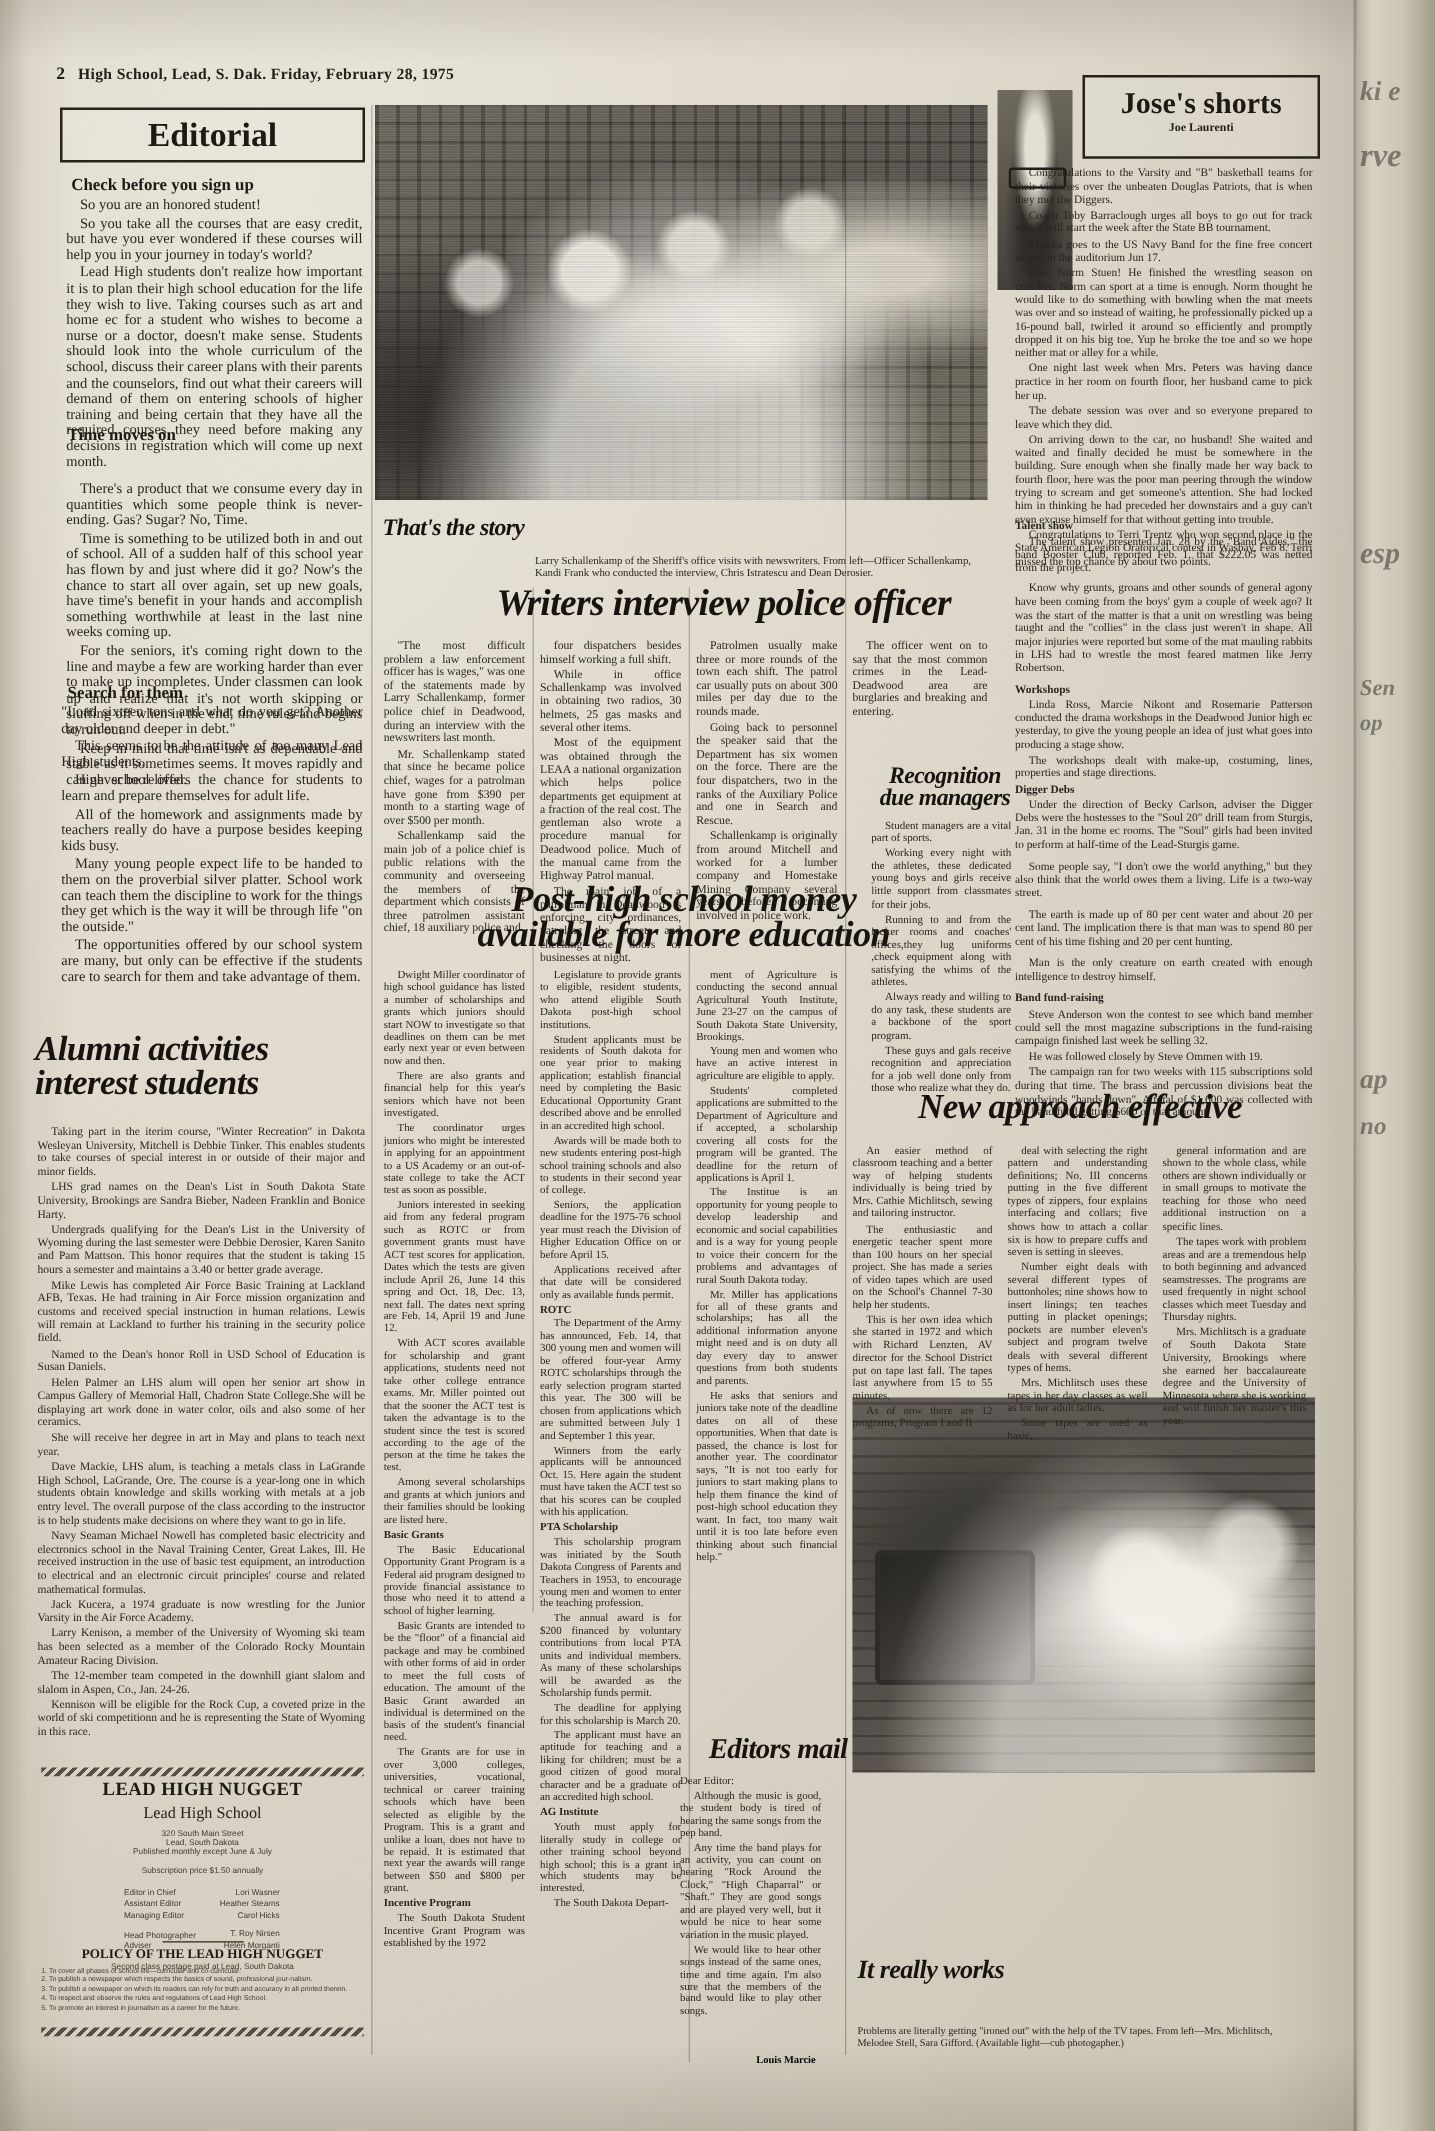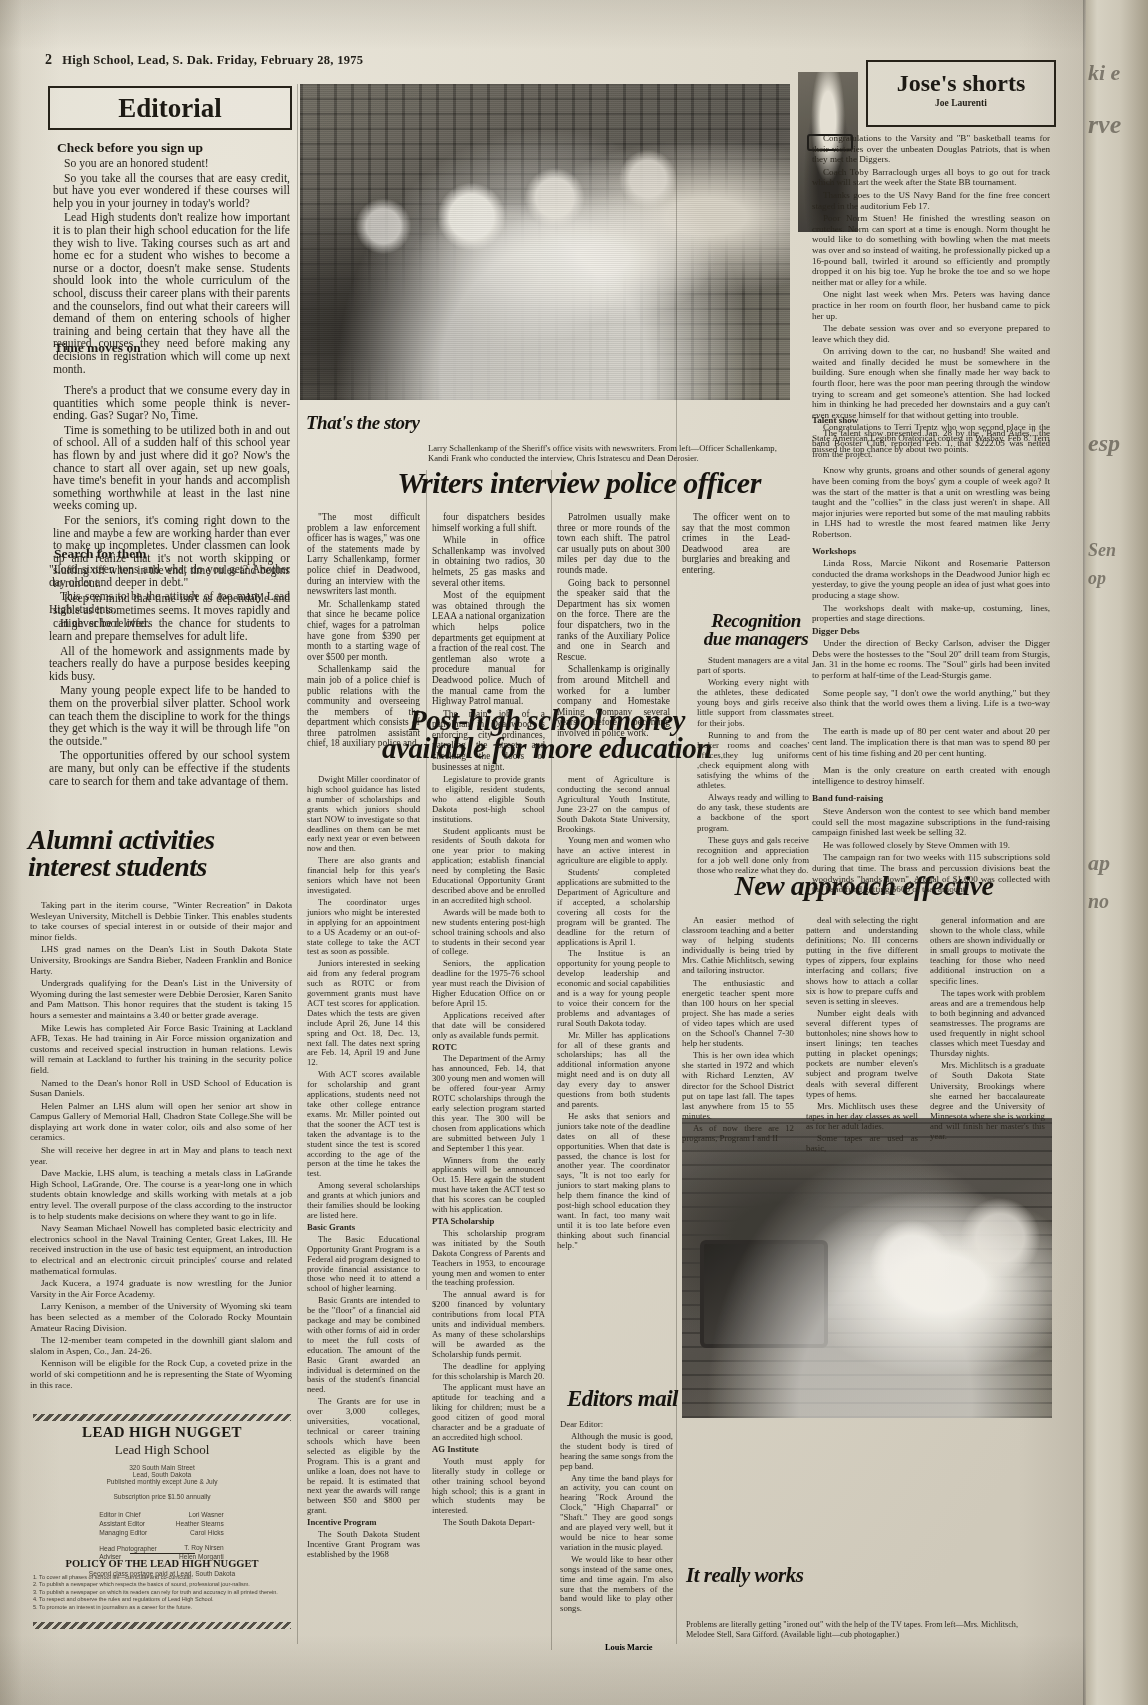--- a/index.html
+++ b/index.html
@@ -255,21 +255,21 @@
       <p>There are also grants and financial help for this year's seniors which have not been investigated.</p>
       <p>The  coordinator  urges juniors who might be interested in applying for an appointment to a US Academy or an out-of-state college to take the ACT test as soon as possible.</p>
       <p>Juniors interested in seeking aid from any federal program such as ROTC or from government grants must have ACT test scores for application. Dates which the tests are given include April 26, June 14 this spring and Oct. 18, Dec. 13, next fall.  The dates next spring are Feb. 14, April 19 and June 12.</p>
       <p>With ACT scores available for scholarship and grant applications, students need not take other college entrance exams. Mr. Miller pointed out that the sooner the ACT test is taken the advantage is to the student since the test is scored according to the age of the person at the time he takes the test.</p>
       <p>Among several scholarships and grants at which juniors and their families should be looking are listed here.</p>
       <p class="ni" style="font-weight:bold;">Basic Grants</p>
       <p>The   Basic   Educational Opportunity Grant Program is a Federal aid program designed to provide financial assistance to those who need it to attend a school of higher learning.</p>
       <p>Basic Grants are intended to be the "floor" of a financial aid package and may be combined with other forms of aid in order to meet the full costs of education. The amount of the Basic Grant awarded an individual is determined on the basis of the student's financial need.</p>
       <p>The Grants are for use in over 3,000 colleges, universities, vocational, technical or career training schools which have been selected as eligible by the Program. This is a grant and unlike a loan, does not have to be repaid. It is estimated that next year the awards will range between $50 and $800 per grant.</p>
       <p class="ni" style="font-weight:bold;">Incentive Program</p>
-      <p>The South Dakota Student Incentive Grant Program was established by the 1968</p>
+      <p>The South Dakota Student Incentive Grant Program was established by the 1972</p>
     </div>
 
     <div class="body" style="position:absolute;left:432px;top:775px;width:113px;font-size:8.7px;line-height:9.9px;">
       <p>Legislature to provide grants to eligible, resident students, who attend eligible South Dakota post-high  school  institutions.</p>
       <p>Student applicants must be residents of South dakota for one year prior to making application; establish financial need by completing the Basic Educational Opportunity Grant described above and be enrolled in an accredited high school.</p>
       <p>Awards will be made both to new students entering post-high school training schools and also to students in their second year of college.</p>
       <p>Seniors, the application deadline for the 1975-76 school year must reach the Division of Higher Education Office on or before April 15.</p>
       <p>Applications received after that date will be considered only as available funds permit.</p>
       <p class="ni" style="font-weight:bold;">ROTC</p>
       <p>The Department of the Army has announced, Feb. 14, that 300 young men and women will be offered four-year Army ROTC scholarships through the early  selection  program started this year.  The 300 will be chosen from applications which are submitted between July 1 and September 1 this year.</p>
@@ -287,21 +287,21 @@
     <div class="body" style="position:absolute;left:557px;top:775px;width:113px;font-size:8.7px;line-height:9.9px;">
       <p>ment of Agriculture is conducting the second annual Agricultural Youth Institute, June 23-27 on the campus of South Dakota State University, Brookings.</p>
       <p>Young men and women who have an active interest in agriculture are eligible to apply.</p>
       <p>Students' completed applications are submitted to the Department of Agriculture and if accepted, a scholarship covering all costs for the program will be granted.  The deadline for the return of applications is April 1.</p>
       <p>The Institue is an opportunity for young people to develop leadership and economic and social capabilities and is a way for young people to voice their concern for the problems and advantages of rural South Dakota today.</p>
       <p>Mr. Miller has applications for all of these grants and scholarships; has all the additional information anyone might need and is on duty all day every day to answer questions from both students and parents.</p>
       <p>He asks that seniors and juniors take note of the deadline dates on all of these opportunities. When that date is passed, the chance is lost for another year. The coordinator says, "It is not too early for juniors to start making plans to help them finance the kind of post-high school education they want. In fact, too many wait until it is too late before even thinking about such financial help."</p>
     </div>
 
     <div class="bighead" style="position:absolute;left:567px;top:1388px;font-size:23px;">Editors mail</div>
-    <div class="body" style="position:absolute;left:560px;top:1420px;width:113px;font-size:8.7px;line-height:9.9px;">
+    <div class="body" style="position:absolute;left:544px;top:1420px;width:113px;font-size:8.7px;line-height:9.9px;">
       <p class="ni">Dear Editor:</p>
       <p>Although the music is good, the student body is tired of hearing the same songs from the pep band.</p>
       <p>Any time the band plays for an activity, you can count on hearing "Rock Around the Clock," "High Chaparral" or "Shaft."  They are good songs and are played very well, but it would be nice to hear some variation in the music played.</p>
       <p>We would like to hear other songs instead of the same ones, time and time again.  I'm also sure that the members of the band would like to play other songs.</p>
     </div>
     <div class="smallsig" style="position:absolute;left:605px;top:1643px;font-size:8.4px;">Louis Marcie</div>
 
     <div class="ph" style="left:682px;top:1118px;width:370px;height:300px;
                 background:
                   radial-gradient(ellipse at 70% 55%, #f2efe6 0 12%, rgba(242,239,230,0) 40%),
@@ -329,21 +329,21 @@
     </div>
 
     <div class="boxhead" style="left:866px;top:60px;width:186px;height:63px;">
       <div class="t" style="font-size:24px;line-height:34px;margin-top:4px;">Jose's shorts</div>
       <div style="font-family:'Liberation Serif',serif;font-weight:bold;font-size:9.5px;color:#231f18;margin-top:-2px;">Joe Laurenti</div>
     </div>
 
     <div class="body" style="position:absolute;left:812px;top:133px;width:238px;font-size:9.1px;line-height:10.6px;">
       <p>Congratulations to the Varsity and "B" basketball teams for their victories over the unbeaten Douglas Patriots, that is when they met the Diggers.</p>
       <p>Coach Toby Barraclough urges all boys to go out for track which will start the week after the State BB tournament.</p>
-      <p>Thanks goes to the US Navy Band for the fine free concert staged in the auditorium Feb 17.</p>
+      <p>Thanks goes to the US Navy Band for the fine free concert staged in the auditorium Jun 17.</p>
       <p>Poor Norm Stuen! He finished the wrestling season on crutches. Norm can sport at a time is enough. Norm thought he would like to do something with bowling when the mat meets was over and so instead of waiting, he professionally picked up a 16-pound ball, twirled it around so efficiently and promptly dropped it on his big toe. Yup he broke the toe and so we hope neither mat or alley for a while.</p>
       <p>One night last week when Mrs. Peters was having dance practice in her room on fourth floor, her husband came to pick her up.</p>
       <p>The debate session was over and so everyone prepared to leave which they did.</p>
       <p>On arriving down to the car, no husband!  She waited and waited and finally decided he must be somewhere in the building. Sure enough when she finally made her way back to fourth floor, here was the poor man peering through the window trying to scream and get someone's attention. She had locked him in thinking he had preceded her downstairs and a guy can't even excuse himself for that without getting into trouble.</p>
       <p>Congratulations to Terri Trentz who won second place in the State American Legion Oratorical contest in Wasbay, Feb 8.  Terri missed the top chance by about two points.</p>
     </div>
 
     <div class="body" style="position:absolute;left:812px;top:415px;width:238px;font-size:9.1px;line-height:10.6px;">
       <p class="ni" style="font-weight:bold;">Talent show</p>
       <p>The talent show presented Jan. 28 by the "Band Aides," the band Booster Club, reported Feb. 1, that $222.05 was netted from the project.</p>

